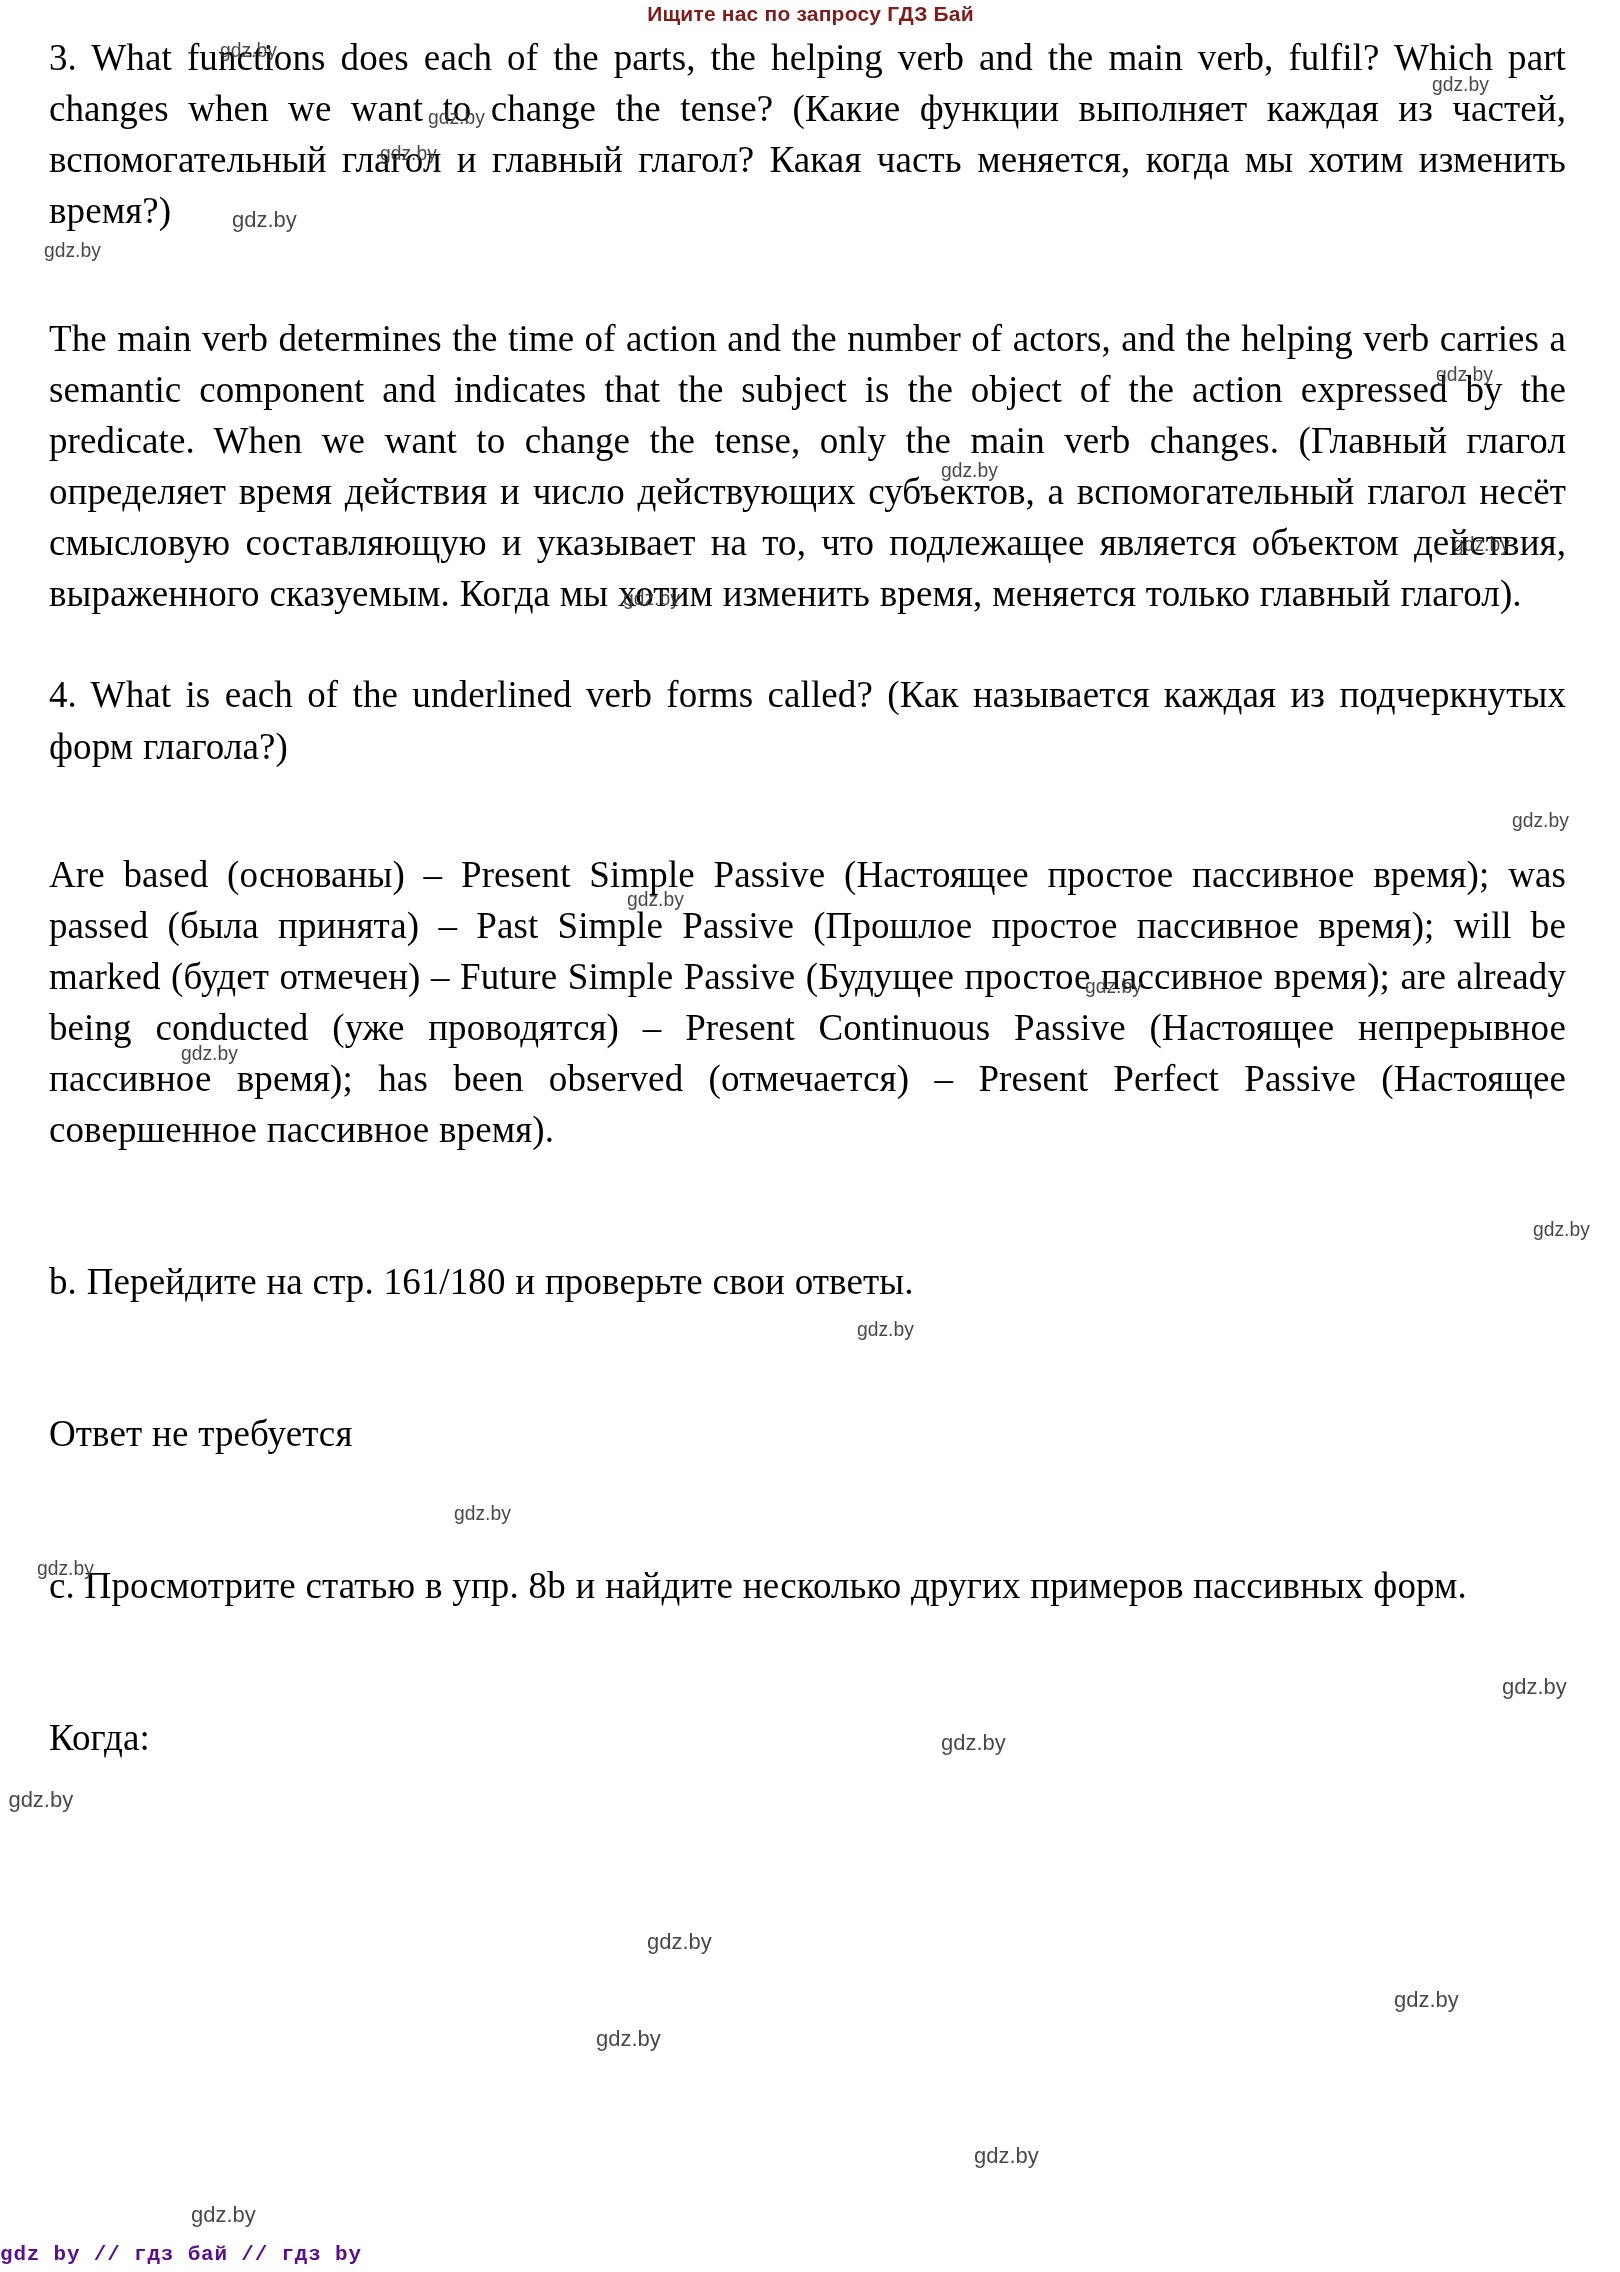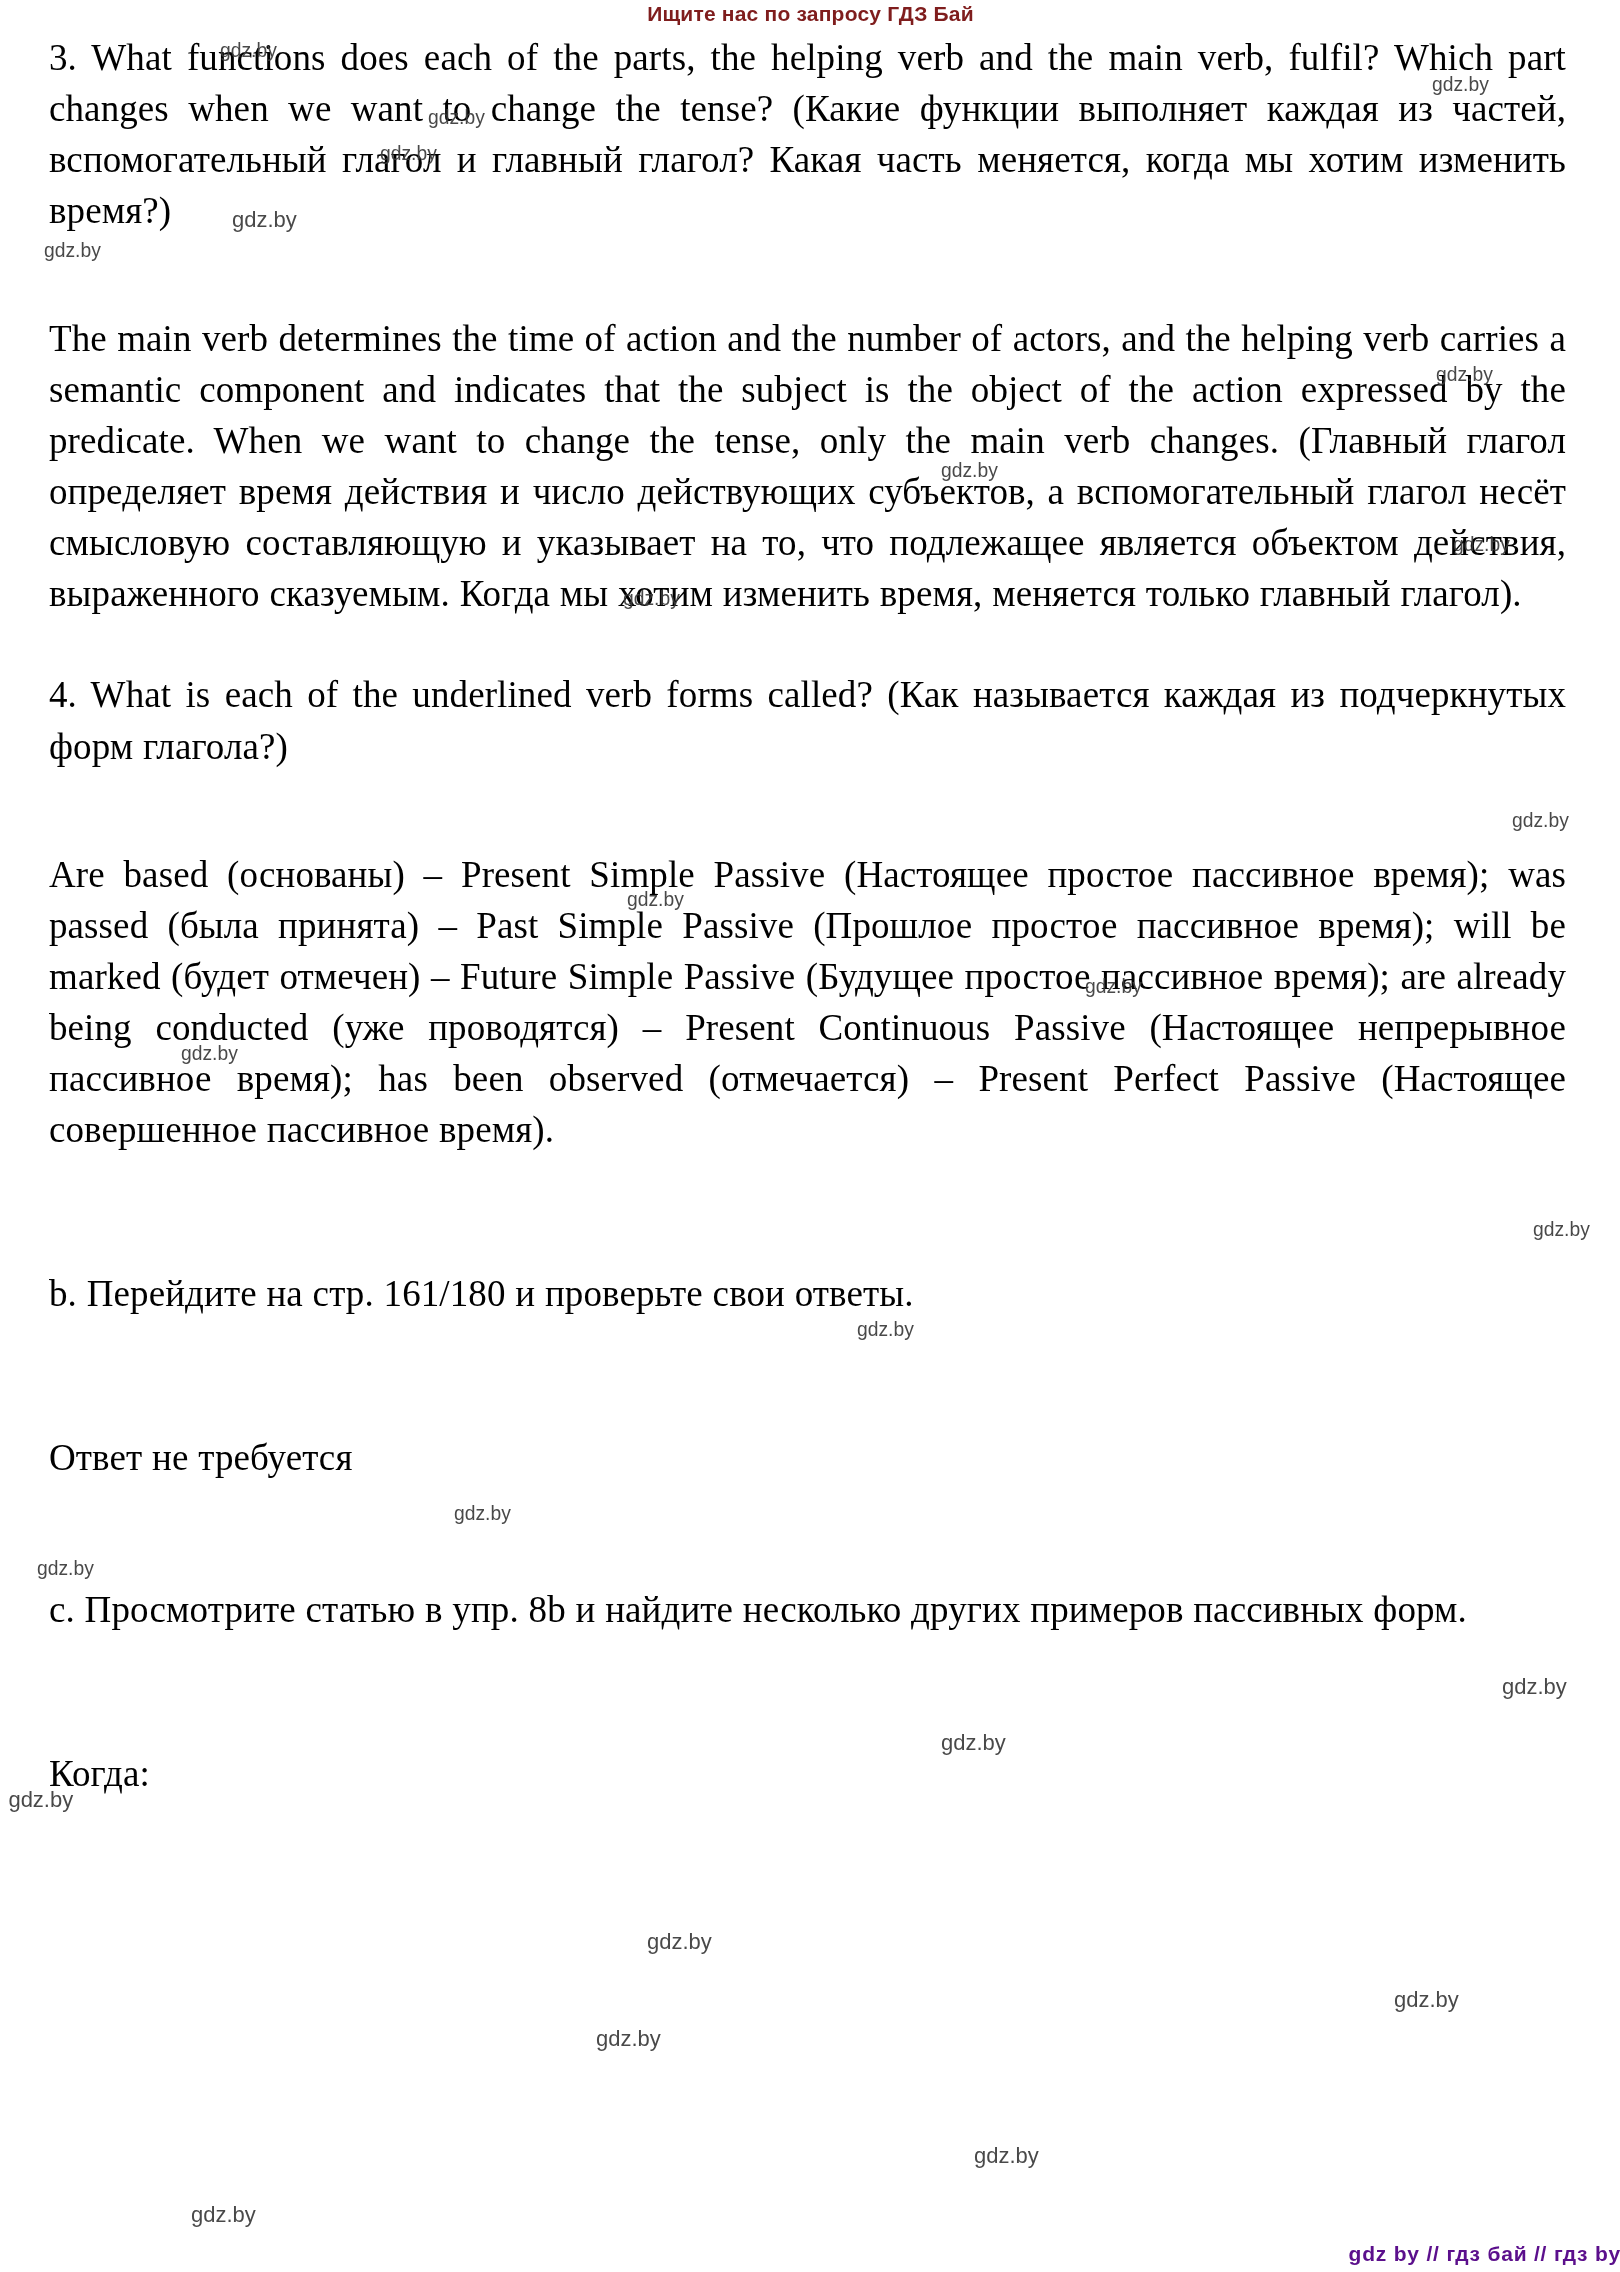--- a/index.html
+++ b/index.html
@@ -36,22 +36,22 @@
     letter-spacing: 0.2px;
     white-space: nowrap;
   }
 
   
   #site-footer {
     position: absolute;
     left: 0;
     bottom: 6.7px;
     width: 1621px;
-    text-align: right;
-    font-family: Liberation Sans, sans-serif;
+    text-align: left;
+    font-family: Liberation Mono, monospace;
     font-size: 21px;
     font-weight: bold;
     color: #5b0f8c;
     letter-spacing: 0.8px;
     white-space: nowrap;
   }
 
   
   #content {
     position: absolute;
@@ -64,21 +64,20 @@
     margin: 0;
     font-size: 37px;
     line-height: 1.38;
     text-align: justify;
     text-justify: inter-word;
     letter-spacing: 0.1px;
     word-spacing: 0.4px;
   }
   p.para.last-left {
     text-align: left;
-    margin-top: 12px;
   }
   .sp-m  { height: 50px; }
   .sp-l  { height: 77px; }
   .sp-xl { height: 101px; }
 
   
   .wm {
     position: absolute;
     font-family: Liberation Sans, sans-serif;
     font-size: 19.3px;

